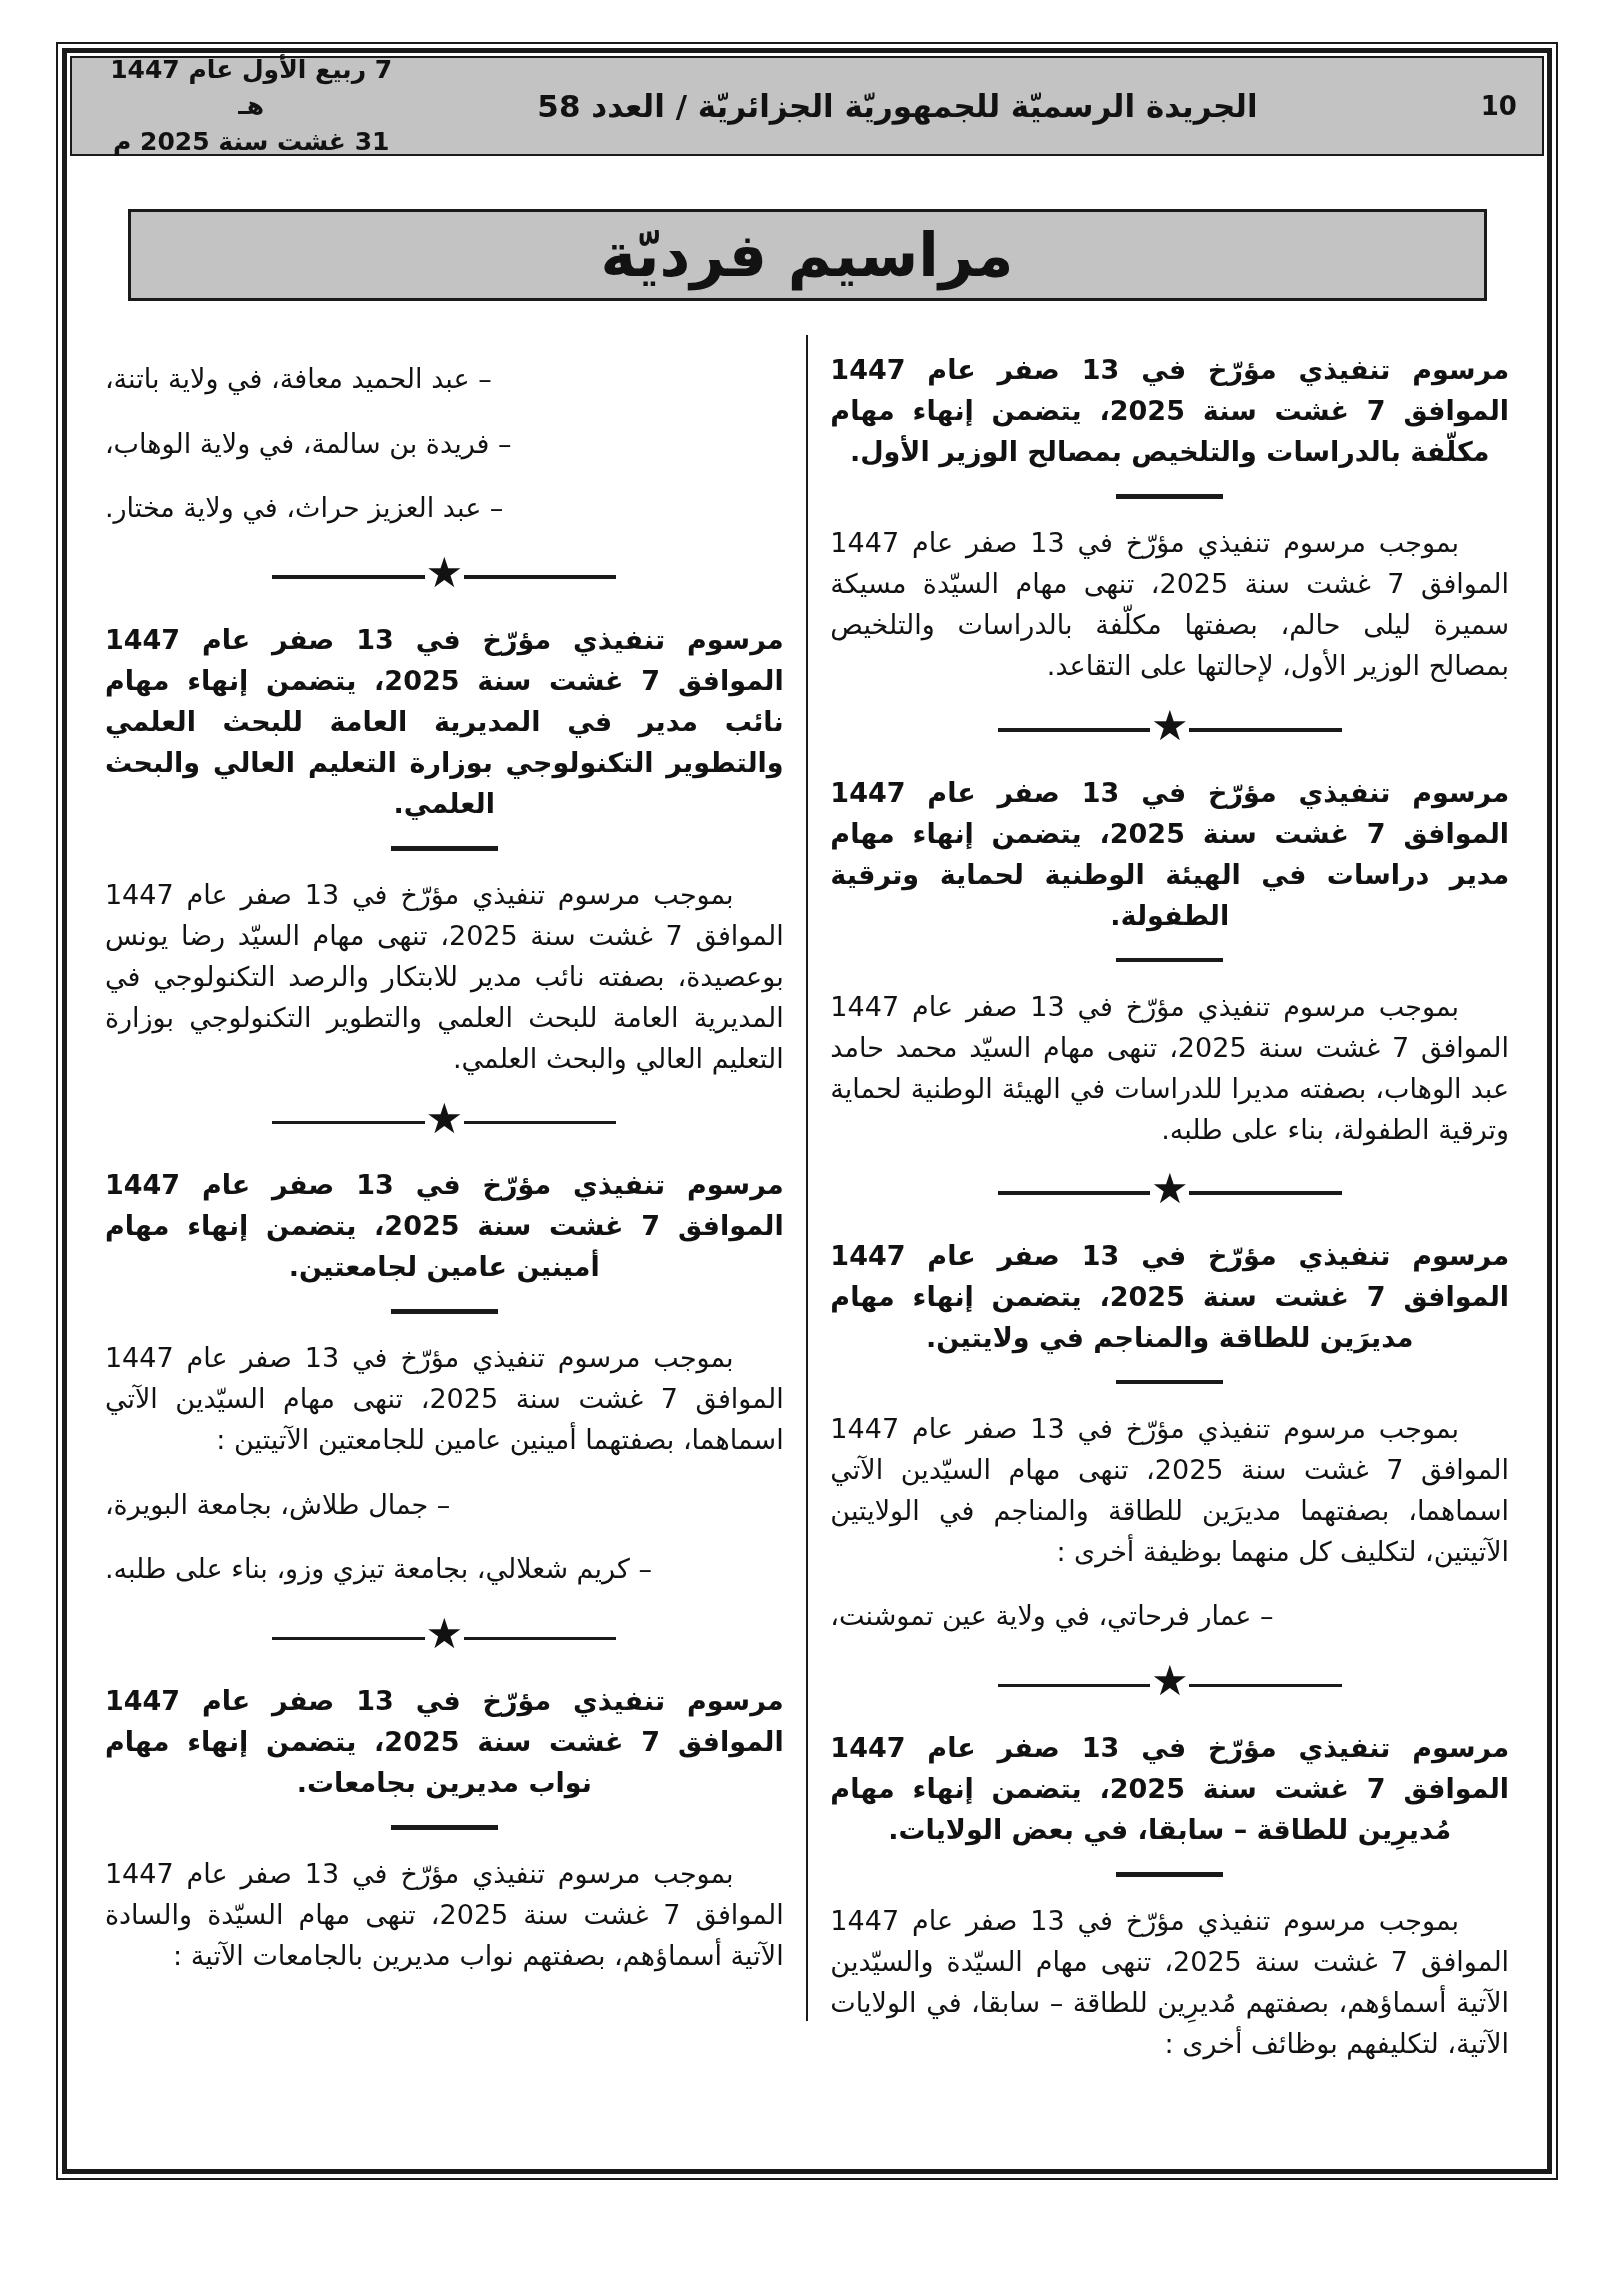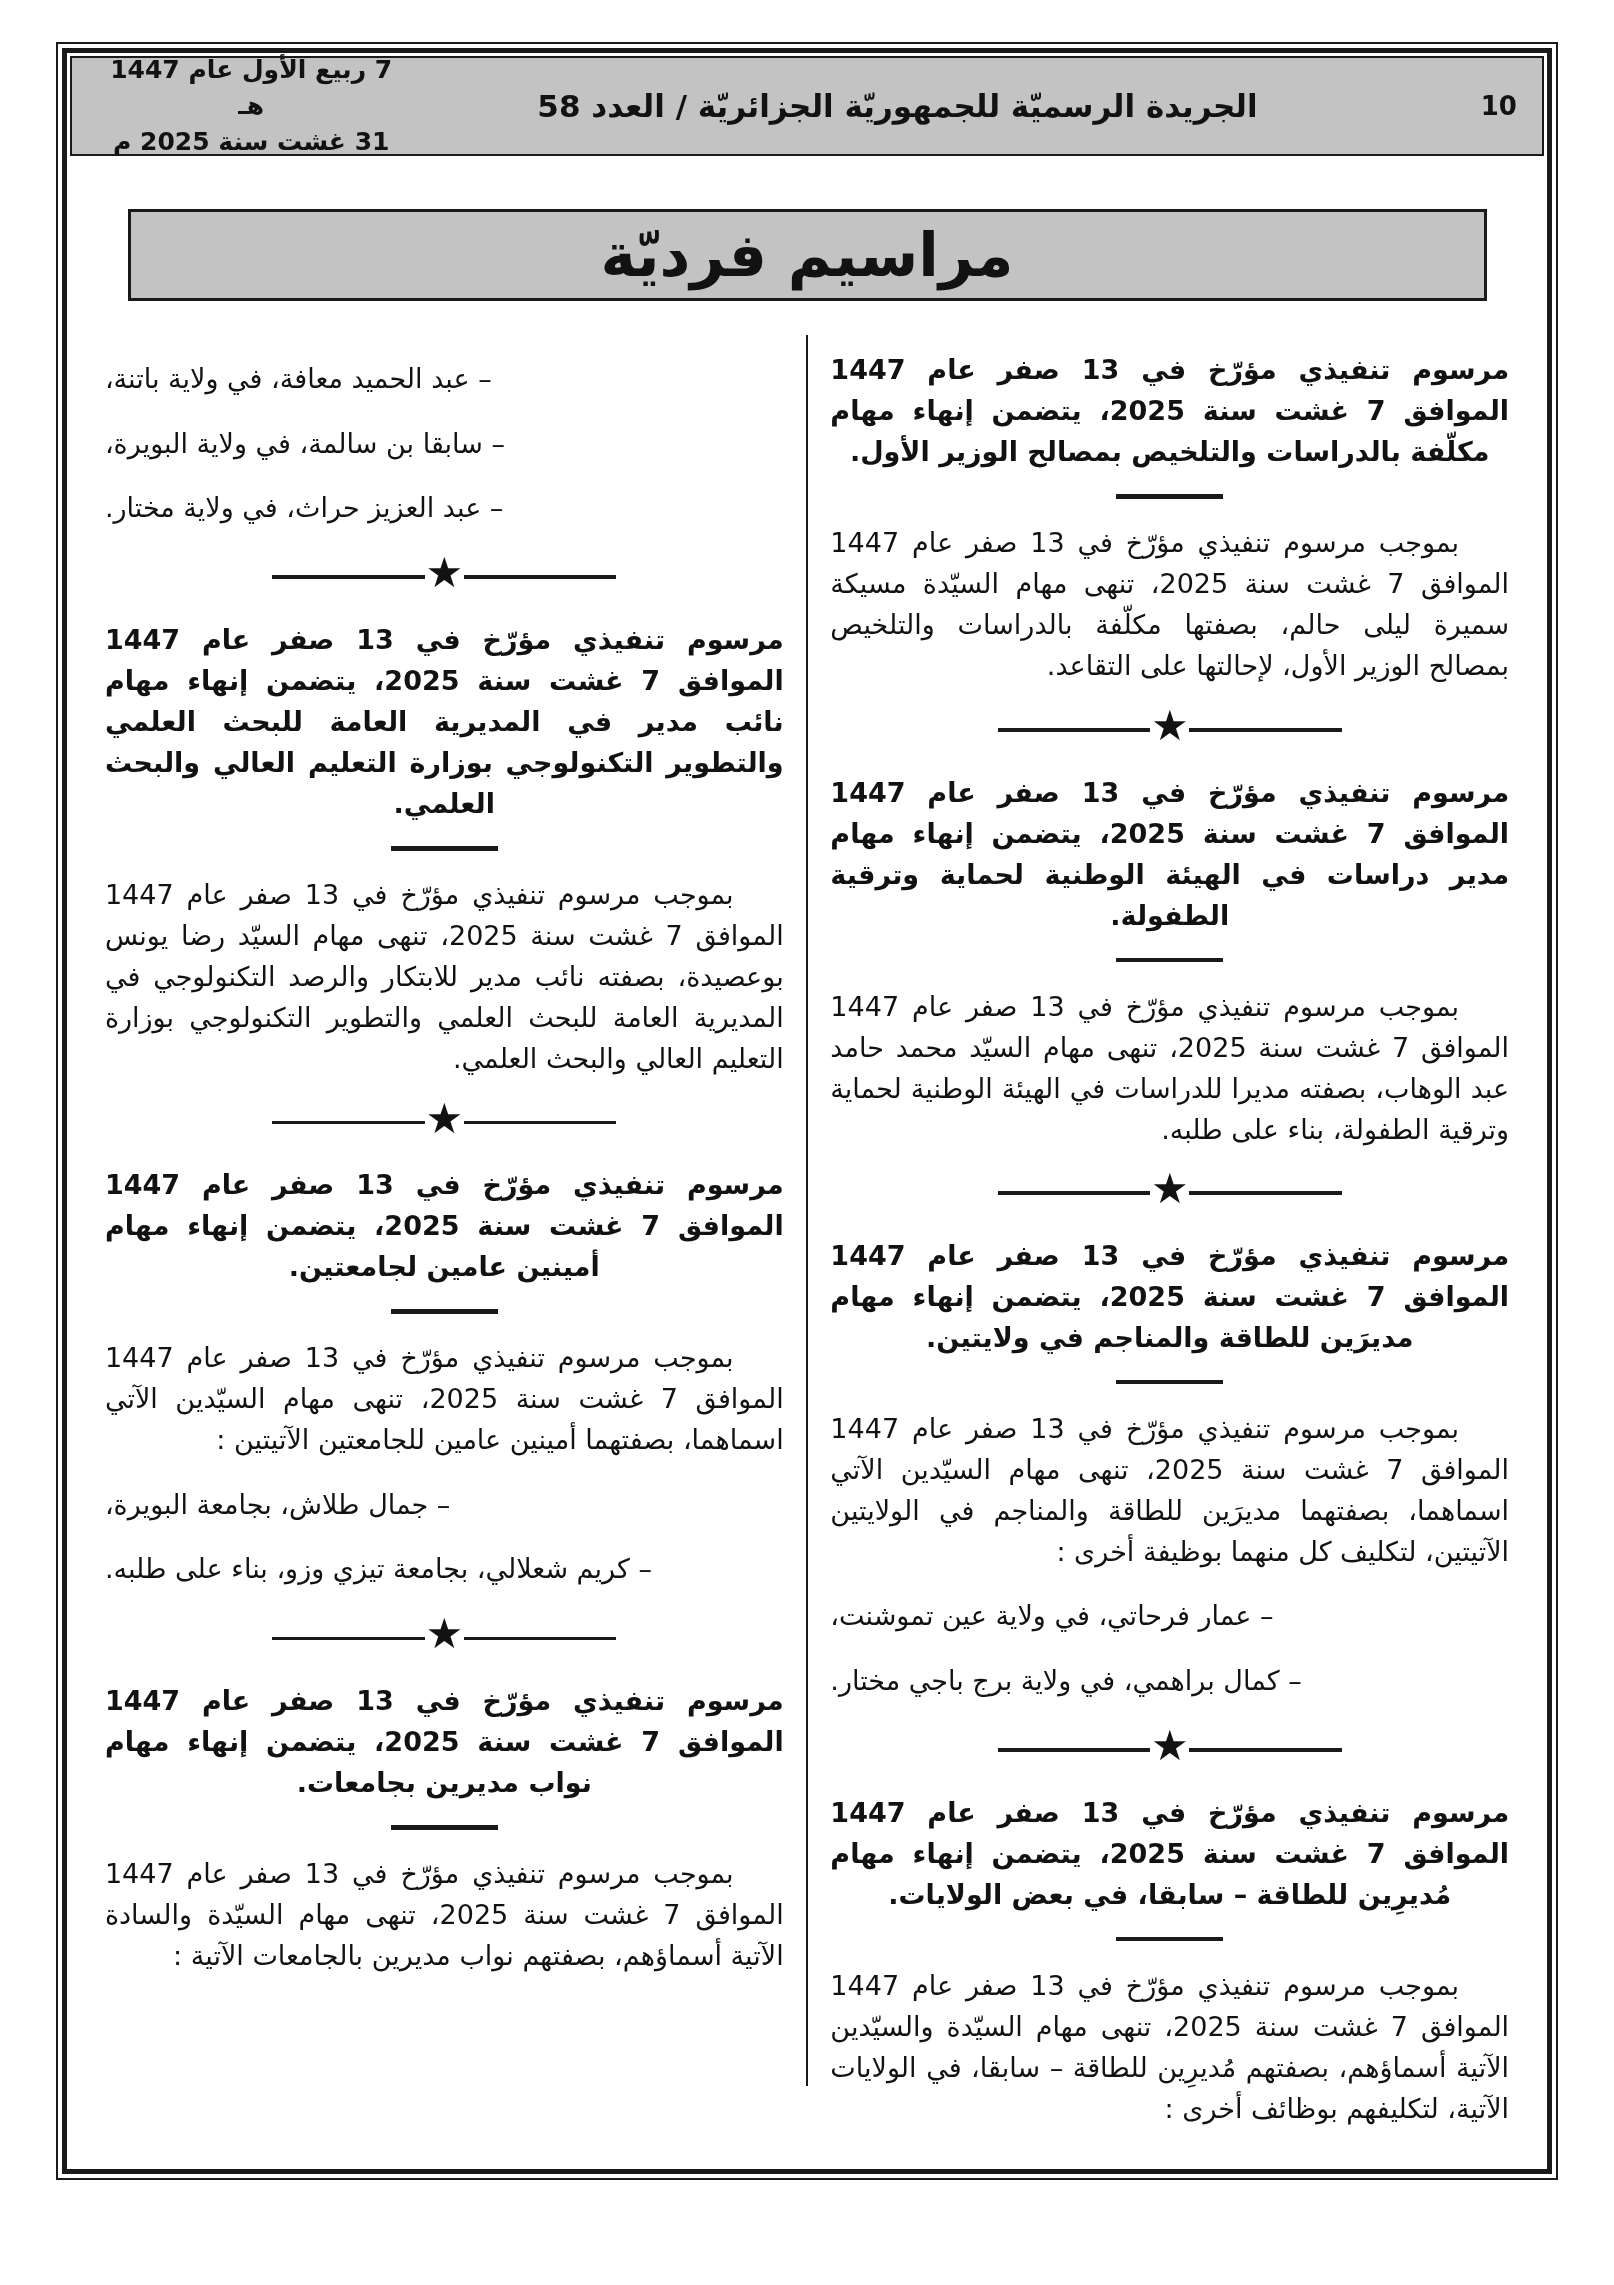--- a/index.html
+++ b/index.html
@@ -176,40 +176,39 @@
             <span class="line"></span>
             <span class="star">★</span>
             <span class="line"></span>
           </div>
 
           <p class="decree-title">مرسوم تنفيذي مؤرّخ في 13 صفر عام 1447 الموافق 7 غشت سنة 2025، يتضمن إنهاء مهام مديرَين للطاقة والمناجم في ولايتين.</p>
           <div class="rule"></div>
           <p class="decree-body">بموجب مرسوم تنفيذي مؤرّخ في 13 صفر عام 1447 الموافق 7 غشت سنة 2025، تنهى مهام السيّدين الآتي اسماهما، بصفتهما مديرَين للطاقة والمناجم في الولايتين الآتيتين، لتكليف كل منهما بوظيفة أخرى :</p>
 
           <p class="list-item">– عمار فرحاتي، في ولاية عين تموشنت،</p>
-          <p class="list-item">– كمال براهمي، في ولاية برج باجي مختار.</p>
 
           <div class="star-sep">
             <span class="line"></span>
             <span class="star">★</span>
             <span class="line"></span>
           </div>
 
           <p class="decree-title">مرسوم تنفيذي مؤرّخ في 13 صفر عام 1447 الموافق 7 غشت سنة 2025، يتضمن إنهاء مهام مُديرِين للطاقة – سابقا، في بعض الولايات.</p>
           <div class="rule"></div>
           <p class="decree-body">بموجب مرسوم تنفيذي مؤرّخ في 13 صفر عام 1447 الموافق 7 غشت سنة 2025، تنهى مهام السيّدة والسيّدين الآتية أسماؤهم، بصفتهم مُديرِين للطاقة – سابقا، في الولايات الآتية، لتكليفهم بوظائف أخرى :</p>
 
         </div>
 
         <div class="col-divider"></div>
 
         <div class="col">
 
           <p class="list-item">– عبد الحميد معافة، في ولاية باتنة،</p>
-          <p class="list-item">– سابقا بن سالمة، في ولاية البويرة،</p>
+          <p class="list-item">– فريدة بن سالمة، في ولاية الوهاب،</p>
           <p class="list-item">– عبد العزيز حراث، في ولاية مختار.</p>
 
           <div class="star-sep">
             <span class="line"></span>
             <span class="star">★</span>
             <span class="line"></span>
           </div>
 
           <p class="decree-title">مرسوم تنفيذي مؤرّخ في 13 صفر عام 1447 الموافق 7 غشت سنة 2025، يتضمن إنهاء مهام نائب مدير في المديرية العامة للبحث العلمي والتطوير التكنولوجي بوزارة التعليم العالي والبحث العلمي.</p>
           <div class="rule"></div>

